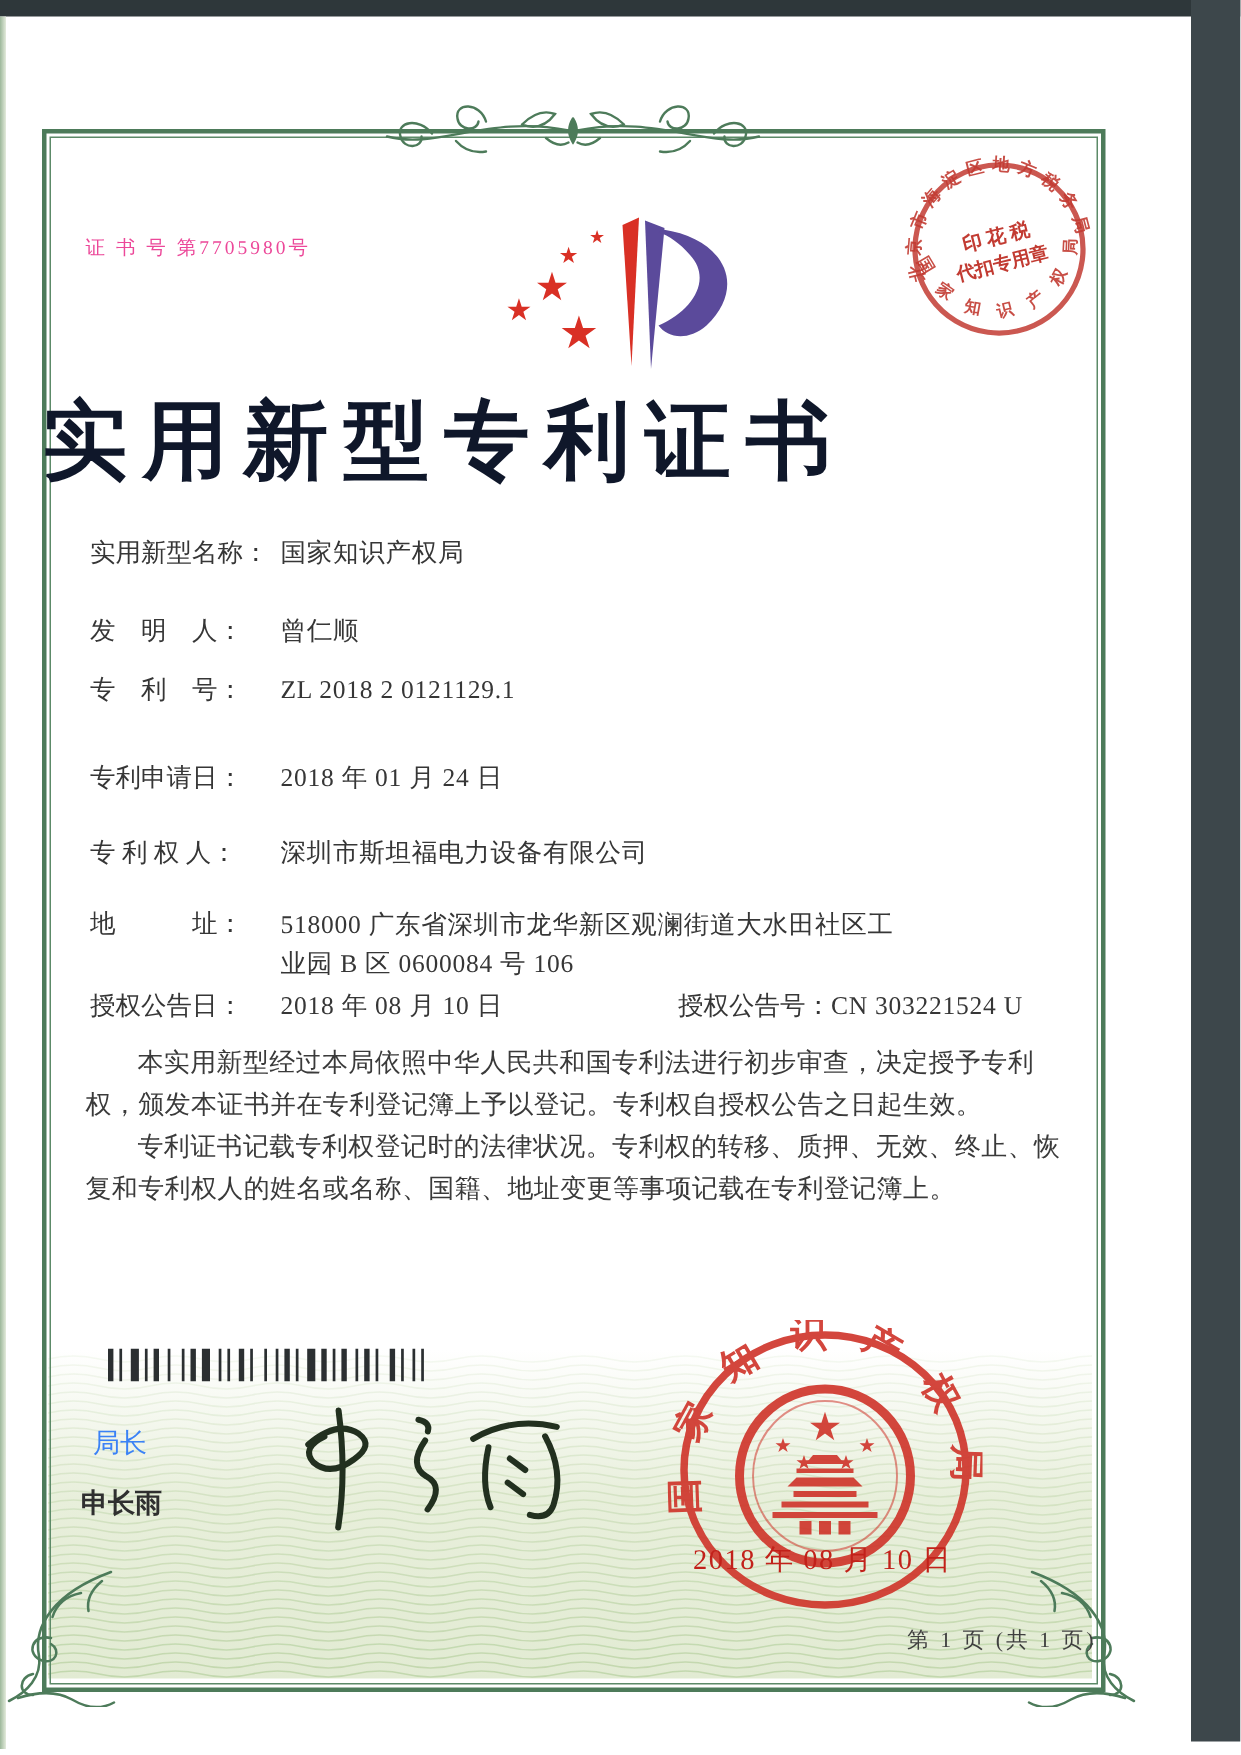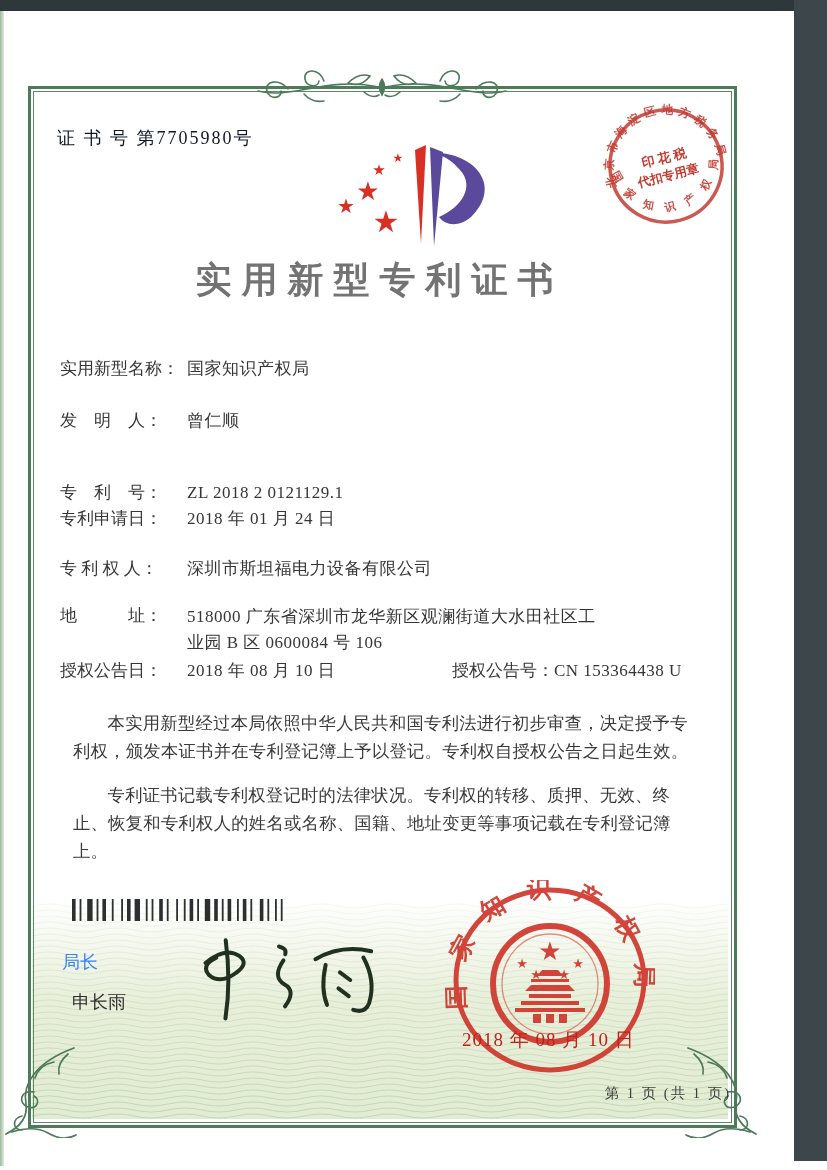--- a/index.html
+++ b/index.html
@@ -14,35 +14,35 @@
   .paper-left-edge{left:0;top:11px;width:4px;height:1155px;
     background:linear-gradient(90deg,#9db89b,#e4ebdc);}
   
   .frame{left:28px;top:86px;width:703px;height:1036px;border:3px solid #4d7b5a;z-index:1;}
   .frame::after{content:'';position:absolute;inset:2px;border:1px solid #5c8a68;}
   
   .waves-bg{left:32px;top:900px;width:696px;height:219px;z-index:0;
     background:linear-gradient(180deg,rgba(231,239,219,0) 0%,#e8efdb 45%,#e2ebd3 100%);}
   .waves-bg svg{position:absolute;left:0;top:0;}
   
-  .cert-no{left:57px;top:126px;font-size:18px;letter-spacing:2px;color:#0f172a;z-index:2;}
-  .title{left:28px;top:256px;width:703px;text-align:center;font-size:36px;font-weight:700;
-    letter-spacing:10px;color:#737373;z-index:2;}
+  .cert-no{left:57px;top:156px;font-size:13px;letter-spacing:2px;color:#ec4899;z-index:2;}
+  .title{left:28px;top:256px;width:703px;font-size:57px;font-weight:700;
+    letter-spacing:10px;color:#0f172a;z-index:2;}
   .field-row{left:60px;font-size:17px;color:#363636;z-index:2;white-space:nowrap;}
   .field-label{display:inline-block;width:127px;}
   .field-value{letter-spacing:.5px;}
   .addr-row{white-space:normal;width:600px;}
   .addr-row .field-label{vertical-align:top;}
   .addr-value{display:inline-block;width:425px;line-height:1.55;letter-spacing:.5px;}
   .grant-part2{position:absolute;left:392px;top:0;white-space:nowrap;}
   .body-text{left:57px;top:695px;width:655px;font-size:17.3px;line-height:1.62;
     color:#3a3a3a;z-index:2;}
-  .body-text p{margin:16px;text-indent:2em;letter-spacing:.3px;font-family:Liberation Mono, monospace;}
+  .body-text p{margin:0;text-indent:2em;letter-spacing:.3px;}
   .sig-title{left:62px;top:950px;font-size:18px;color:#3b82f6;z-index:2;}
-  .sig-name{left:72px;top:990px;font-size:18px;color:#2f2f2f;z-index:2;}
+  .sig-name{left:54px;top:990px;font-size:18px;color:#2f2f2f;z-index:2;font-weight:bold;}
   .signature-svg{left:188px;top:926px;z-index:2;}
   .logo-svg{left:322px;top:140px;z-index:2;}
   .stamp-svg{left:596px;top:96px;z-index:2;transform:rotate(-14deg);}
   .seal-svg{left:445px;top:880px;z-index:3;}
   .seal-date{left:462px;top:1027px;font-size:19px;color:#c2211a;letter-spacing:1px;
     z-index:4;white-space:nowrap;}
   .footer{left:28px;top:1084px;width:703px;text-align:right;font-size:14.5px;
     letter-spacing:2px;color:#3f3f3f;z-index:2;}
   .ornament-top{left:252px;top:64px;z-index:2;}
   .ornament-bl{left:2px;top:1044px;z-index:2;}
@@ -172,36 +172,36 @@
 </svg>
 
 <div class="abs title">实用新型专利证书</div>
 
 <div class="abs field-row" style="top:357px">
   <span class="field-label">实用新型名称：</span><span class="field-value">国家知识产权局</span>
 </div>
 <div class="abs field-row" style="top:409px">
   <span class="field-label">发　明　人：</span><span class="field-value">曾仁顺</span>
 </div>
-<div class="abs field-row" style="top:481px">
+<div class="abs field-row" style="top:448px">
   <span class="field-label">专　利　号：</span><span class="field-value">ZL 2018 2 0121129.1</span>
 </div>
 <div class="abs field-row" style="top:507px">
   <span class="field-label">专利申请日：</span><span class="field-value">2018 年 01 月 24 日</span>
 </div>
 <div class="abs field-row" style="top:557px">
   <span class="field-label">专 利 权 人：</span><span class="field-value">深圳市斯坦福电力设备有限公司</span>
 </div>
 <div class="abs field-row addr-row" style="top:604px">
   <span class="field-label">地　　　址：</span><span class="addr-value">518000 广东省深圳市龙华新区观澜街道大水田社区工业园 B 区 0600084 号 106</span>
 </div>
 <div class="abs field-row" style="top:659px;width:660px">
   <span class="field-label">授权公告日：</span><span class="field-value">2018 年 08 月 10 日</span>
   <span class="grant-part2">
-    <span>授权公告号：</span><span class="field-value">CN 153364438 U</span>
+    <span>授权公告号：</span><span class="field-value">CN 303221524 U</span>
   </span>
 </div>
 
 <div class="abs body-text">
   <p>本实用新型经过本局依照中华人民共和国专利法进行初步审查，决定授予专利权，颁发本证书并在专利登记簿上予以登记。专利权自授权公告之日起生效。</p>
   <p>专利证书记载专利权登记时的法律状况。专利权的转移、质押、无效、终止、恢复和专利权人的姓名或名称、国籍、地址变更等事项记载在专利登记簿上。</p>
 </div>
 
 <svg id="barcode" class="abs barcode-svg" width="216" height="22" viewBox="0 0 216 22">
     <rect x="0.0" y="0" width="3.6" height="22" fill="#2b2f31"></rect>

